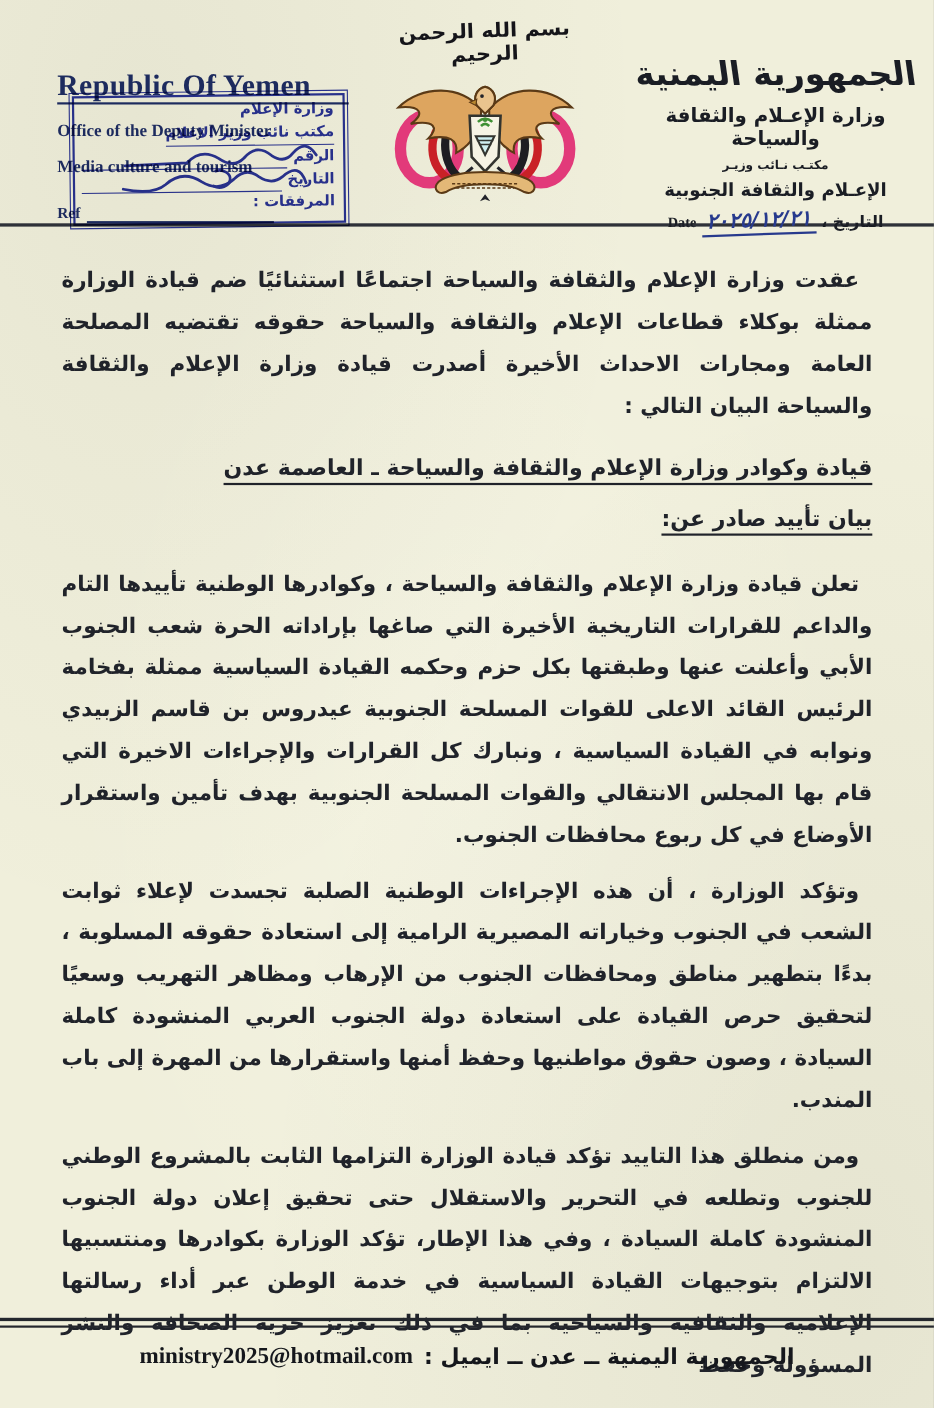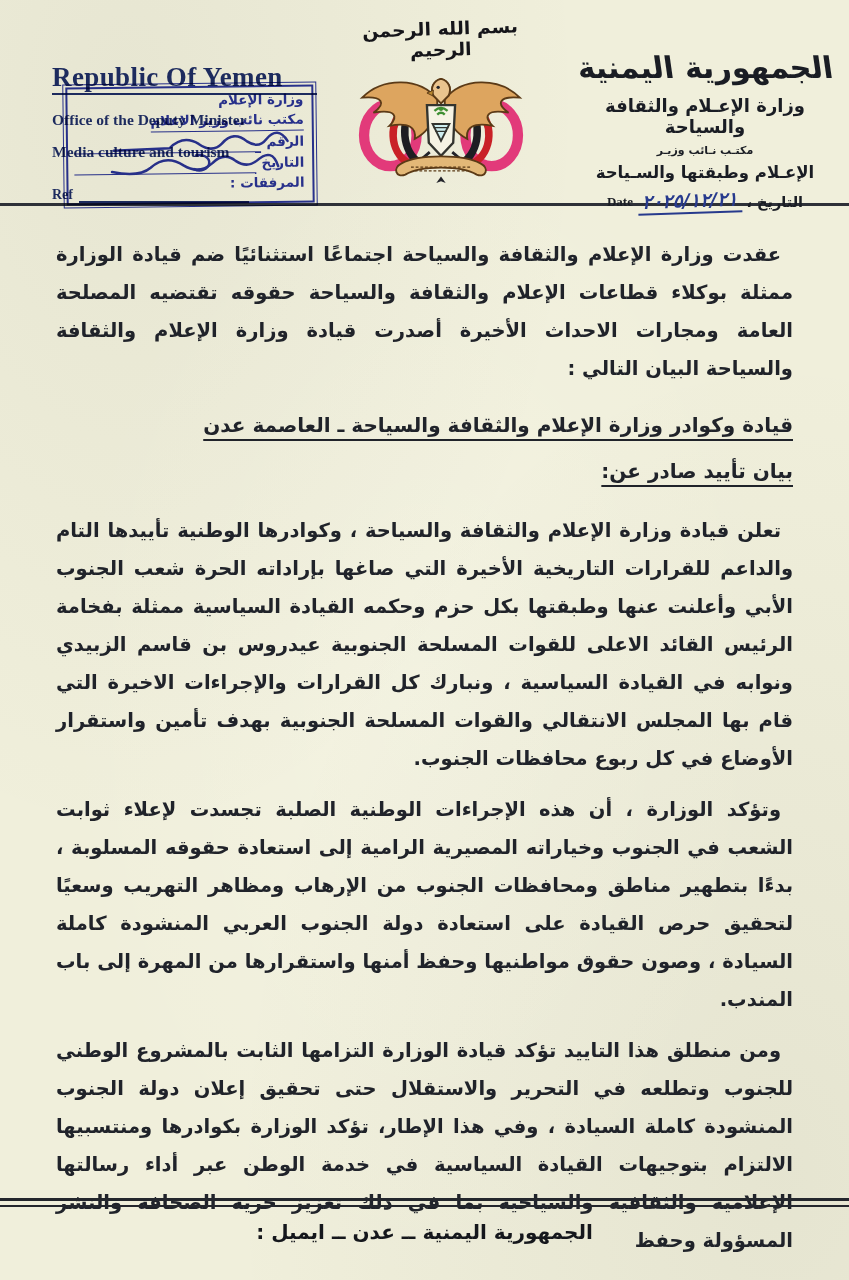--- a/index.html
+++ b/index.html
@@ -161,21 +161,21 @@
         <path d="M58,108 C76,98 124,98 142,108 C152,113 148,124 138,120 C122,110 78,110 62,120 C52,124 48,113 58,108 Z" fill="#e3b877" stroke="#5b3a16" stroke-width="2"></path>
         <path d="M68,112 h64 M72,116 h56" stroke="#5b3a16" stroke-width="1.4" stroke-dasharray="3 2"></path>
         <path d="M100,122 l-5,7 5,-2 5,2 z" fill="#22232a"></path>
       </svg>
     </div>
 
     <div class="ar-block">
       <div class="ar-country">الجمهورية اليمنية</div>
       <div class="ar-ministry">وزارة الإعـلام والثقافة والسياحة</div>
       <div class="ar-office1">مكتـب نـائب وزيـر</div>
-      <div class="ar-office2">الإعـلام وطبقتها والسـياحة</div>
+      <div class="ar-office2">الإعـلام والثقافة الجنوبية</div>
       <div class="ar-date-row">
         <span class="ar-date-label">التاريخ ،</span>
         <span class="ar-date-value">٢٠٢٥/١٢/٢١</span>
         <span class="ar-date-en">Date</span>
       </div>
     </div>
   </div>
 
   <div class="divider"></div>
 
@@ -186,15 +186,16 @@
       <div>بيان تأييد صادر عن:</div>
     </div>
     <p>تعلن قيادة وزارة الإعلام والثقافة والسياحة ، وكوادرها الوطنية تأييدها التام والداعم للقرارات التاريخية الأخيرة التي صاغها بإراداته الحرة شعب الجنوب الأبي وأعلنت عنها وطبقتها بكل حزم وحكمه القيادة السياسية ممثلة بفخامة الرئيس القائد الاعلى للقوات المسلحة الجنوبية عيدروس بن قاسم الزبيدي ونوابه في القيادة السياسية ، ونبارك كل القرارات والإجراءات الاخيرة التي قام بها المجلس الانتقالي والقوات المسلحة الجنوبية بهدف تأمين واستقرار الأوضاع في كل ربوع محافظات الجنوب.</p>
     <p>وتؤكد الوزارة ، أن هذه الإجراءات الوطنية الصلبة تجسدت لإعلاء ثوابت الشعب في الجنوب وخياراته المصيرية الرامية إلى استعادة حقوقه المسلوبة ، بدءًا بتطهير مناطق ومحافظات الجنوب من الإرهاب ومظاهر التهريب وسعيًا لتحقيق حرص القيادة على استعادة دولة الجنوب العربي المنشودة كاملة السيادة ، وصون حقوق مواطنيها وحفظ أمنها واستقرارها من المهرة إلى باب المندب.</p>
     <p>ومن منطلق هذا التاييد تؤكد قيادة الوزارة التزامها الثابت بالمشروع الوطني للجنوب وتطلعه في التحرير والاستقلال حتى تحقيق إعلان دولة الجنوب المنشودة كاملة السيادة ، وفي هذا الإطار، تؤكد الوزارة بكوادرها ومنتسبيها الالتزام بتوجيهات القيادة السياسية في خدمة الوطن عبر أداء رسالتها الإعلامية والثقافية والسياحية بما في ذلك تعزيز حرية الصحافة والنشر المسؤولة وحفظ</p>
   </div>
 
   <div class="footer-rule"></div>
   <div class="footer-text">
     <span>الجمهورية اليمنية ــ عدن ــ ايميل :</span>
+    <span class="footer-email">ministry2025@hotmail.com</span>
   </div>
 
 </div>
 
 </body></html>

